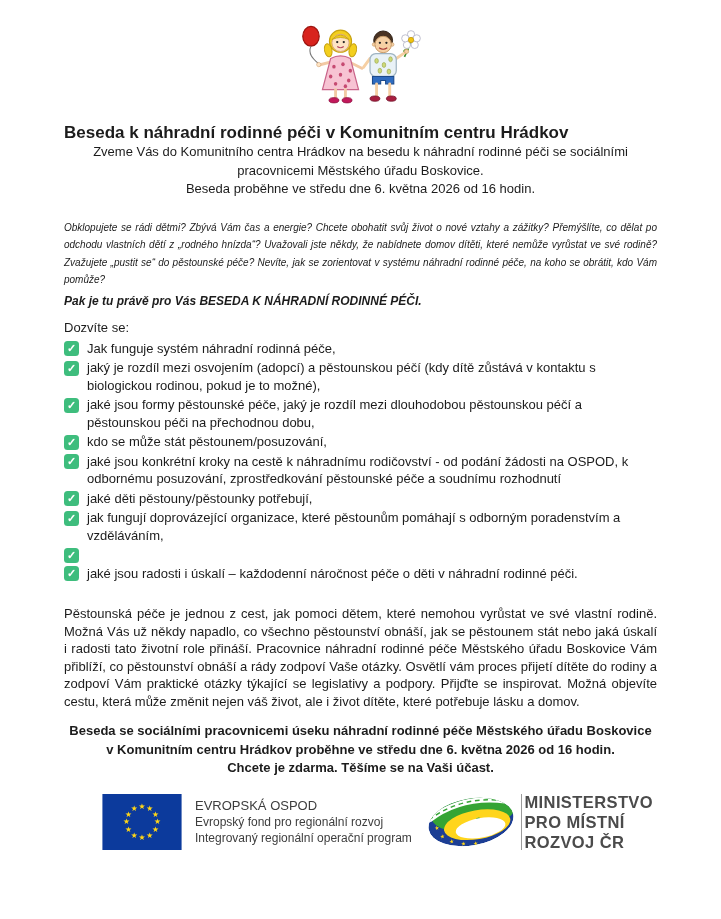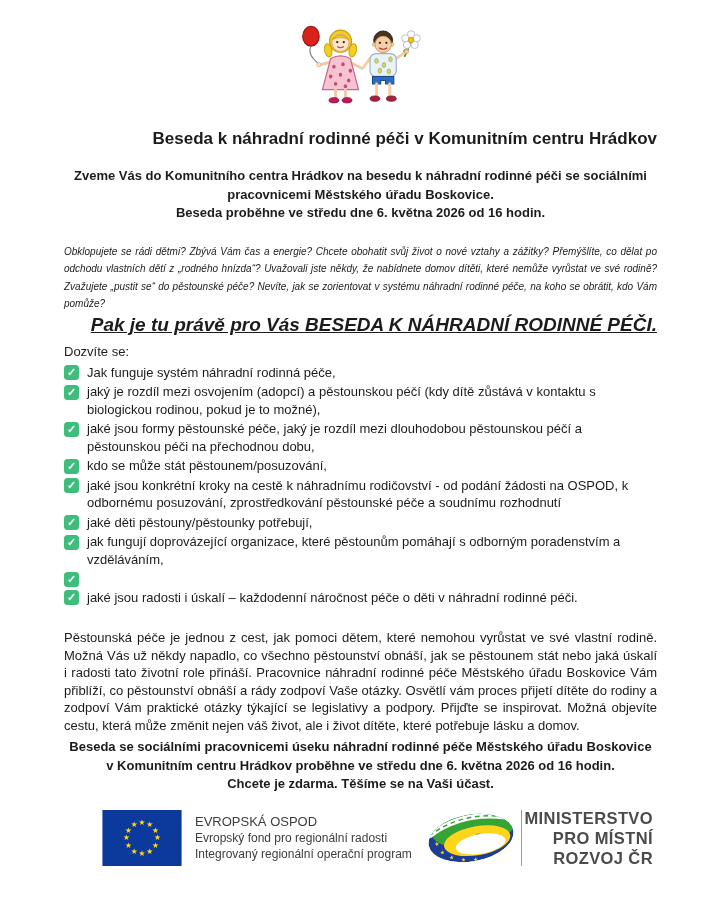--- a/index.html
+++ b/index.html
@@ -11,57 +11,57 @@
   *{box-sizing:border-box;}
   html,body{margin:0;padding:0;background:#ffffff;}
   body{
     width:721px;height:919px;overflow:hidden;
     font-family:"Liberation Sans",sans-serif;
     color:#1c1c1c;
   }
   .page{padding:24px 64px 0;}
   .kids{text-align:center;height:82px;}
   .doc-title{
-    margin-top:22px;text-align:right;
+    margin-top:16px;text-align:left;
     font-size:17px;font-weight:bold;line-height:21px;
   }
-  .intro{margin-top:18px;text-align:center;font-weight:bold;
+  .intro{text-align:center;font-weight:normal;
     font-size:13px;line-height:18.5px;}
   .intro div{white-space:nowrap;}
   .questions{
     margin-top:20px;font-style:italic;text-align:justify;
     font-size:10px;line-height:17.5px;
   }
   .callout{
-    margin-top:3px;text-align:right;font-weight:bold;font-style:italic;
-    font-size:19px;line-height:18px;text-decoration:underline;
+    margin-top:3px;text-align:left;font-weight:bold;font-style:italic;
+    font-size:12px;line-height:18px;
   }
   .list-intro{margin-top:9px;font-size:13px;line-height:18px;}
   ul.checklist{list-style:none;margin:3px 0 0;padding:0;}
   ul.checklist li{
     display:flex;align-items:flex-start;gap:8px;
     margin:2px 0;font-size:13px;line-height:17.5px;
   }
   .check{
     flex:0 0 15px;width:15px;height:15px;margin-top:1.5px;
     background:var(--check-green);color:#fff;border-radius:3.5px;
     font-size:11px;font-weight:bold;line-height:15px;text-align:center;
   }
   .closing{margin-top:23px;text-align:justify;font-size:13px;line-height:17.5px;}
-  .summary{margin-top:4px;text-align:center;font-weight:bold;
+  .summary{margin-top:12px;text-align:center;font-weight:bold;
     font-size:13px;line-height:18.5px;}
   .summary div{white-space:nowrap;}
   .footer{
     margin-top:14px;display:flex;align-items:center;justify-content:space-between;
     padding:0 4px 0 38px;
   }
   .eu-block{display:flex;align-items:center;gap:13px;}
   .eu-text{font-size:12px;line-height:16px;color:#3d3d3d;}
   .eu-text .l1{font-size:13px;}
-  .ministry-block{display:flex;align-items:center;gap:2px;text-align:right;}
+  .ministry-block{display:flex;align-items:center;gap:2px;}
   .ministry-divider{width:1.5px;height:56px;background:#9b9b9b;}
   .ministry-text{
     font-weight:bold;font-size:16.5px;line-height:20px;
     color:var(--ministry-text);letter-spacing:0.4px;
   }
 </style>
 </head>
 <body>
 
 <div class="page">
@@ -215,21 +215,21 @@
           <text x="41" y="47.5">★</text>
             <text x="33" y="45.4">★</text>
             <text x="27.1" y="39.5">★</text>
           <text x="25" y="31.5">★</text>
             <text x="27.1" y="23.5">★</text>
             <text x="33" y="17.6">★</text>
         </g>
       </svg>
       <div class="eu-text">
         <div class="l1">EVROPSKÁ OSPOD</div>
-        <div>Evropský fond pro regionální radosti</div>
+        <div>Evropský fond pro regionální rozvoj</div>
         <div>Integrovaný regionální operační program</div>
       </div>
     </div>
     <div class="ministry-block">
       <svg width="96" height="56" viewBox="0 0 100 60">
         <defs>
             <clipPath id="mclip">
               <ellipse cx="50" cy="30" rx="46" ry="25"></ellipse>
             </clipPath>
           </defs>

